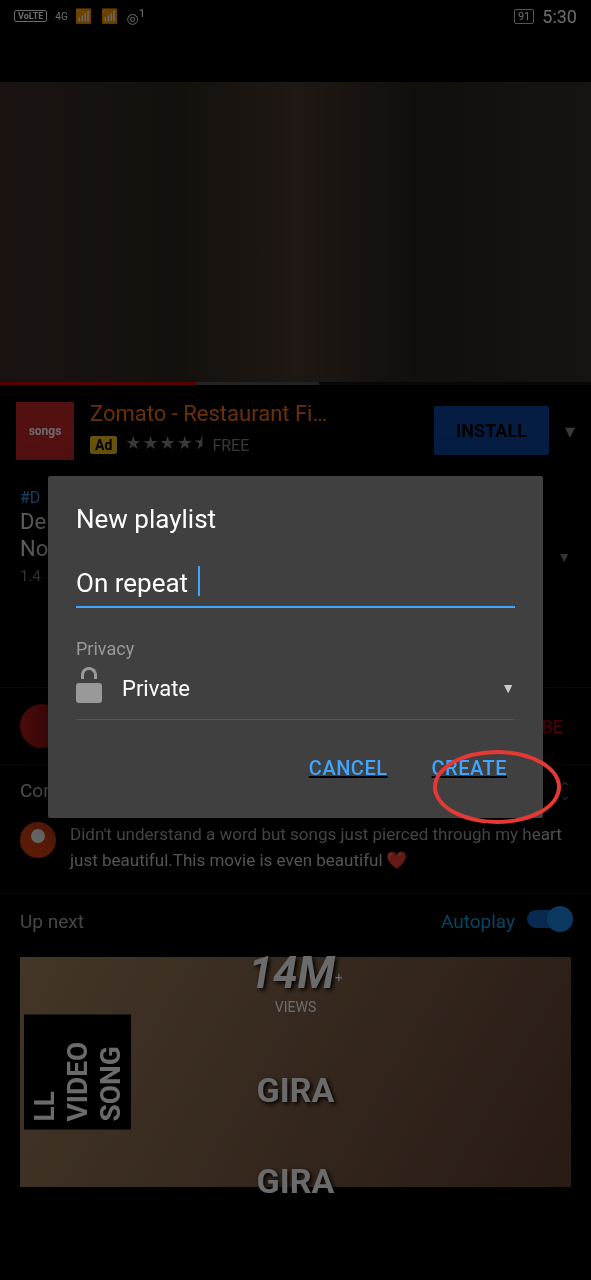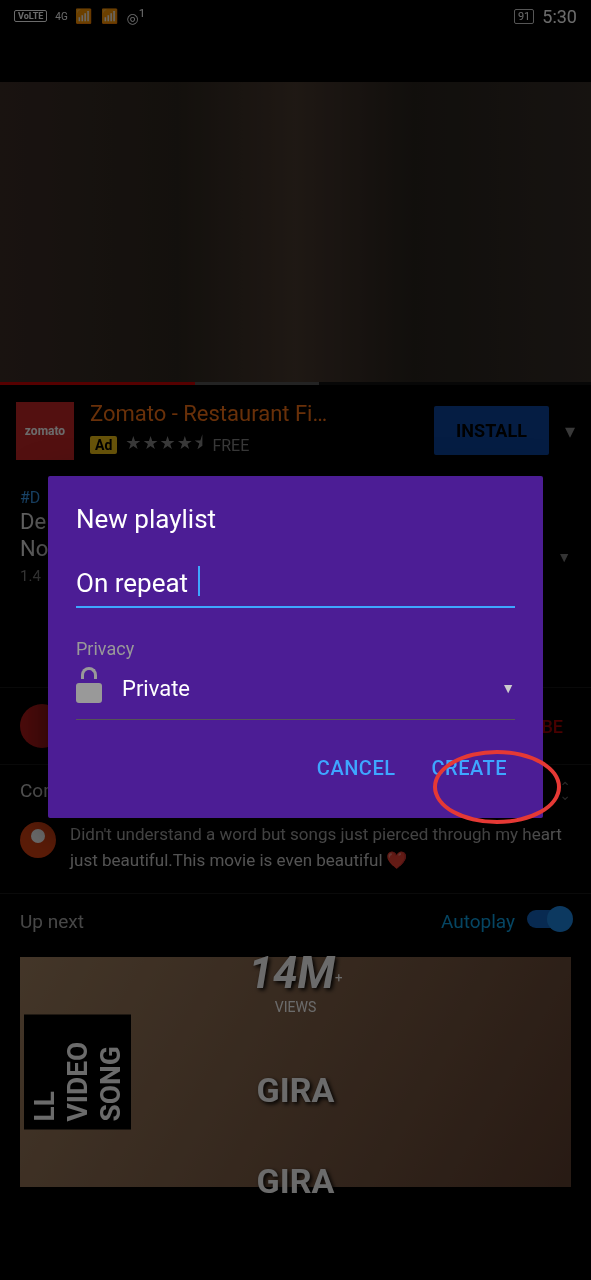--- a/index.html
+++ b/index.html
@@ -72,33 +72,33 @@
   .next-thumb-overlay { text-align: center; }
   .next-thumb-count { font-size: 44px; font-weight: bold; font-style: italic; text-shadow: 2px 2px 4px #000; }
   .next-thumb-views { font-size: 14px; }
   .next-thumb-title { font-size: 34px; font-weight: bold; text-shadow: 2px 2px 4px #000; margin-top: 60px; line-height: 0.9; }
   .side-text { position: absolute; left: 4px; top: 50%; transform: translateY(-50%) rotate(180deg); writing-mode: vertical-rl; font-weight: bold; font-size: 28px; color: #fff; background: #000; padding: 8px 4px; }
 
   
   .scrim { position: absolute; inset: 0; background: rgba(0,0,0,0.58); }
 
   
-  .modal { position: absolute; left: 48px; right: 48px; top: 476px; background: #4c1d95; border-radius: 2px; padding: 28px; box-shadow: 0 10px 40px rgba(0,0,0,0.6); }
+  .modal { position: absolute; left: 48px; right: 48px; top: 476px; background: #404040; border-radius: 2px; padding: 28px; box-shadow: 0 10px 40px rgba(0,0,0,0.6); }
   .modal-title { color: #fff; font-size: 26px; font-weight: 400; margin-bottom: 30px; }
   .modal-input-wrap { position: relative; margin-bottom: 30px; border-bottom: 2px solid #3ea6ff; }
   .modal-input { width: 100%; background: transparent; border: none; color: #fff; font-size: 26px; padding: 4px 0 8px; outline: none; }
   .caret { position: absolute; bottom: 10px; width: 2px; height: 30px; background: #3ea6ff; }
   .privacy-label { color: #999; font-size: 18px; margin-bottom: 14px; }
   .privacy-row { display: flex; align-items: center; gap: 20px; padding-bottom: 16px; border-bottom: 1px solid #555; }
   .lock-icon { width: 26px; height: 30px; position: relative; }
   .lock-icon .shackle { width: 16px; height: 12px; border: 3px solid #999; border-bottom: none; border-radius: 8px 8px 0 0; position: absolute; left: 5px; top: -6px; }
   .lock-icon .body { width: 26px; height: 20px; background: #999; border-radius: 3px; position: absolute; bottom: 0; }
   .privacy-value { color: #fff; font-size: 22px; flex: 1; }
   .dropdown-arrow { color: #ccc; font-size: 14px; }
-  .modal-actions { display: flex; justify-content: flex-end; gap: 20px; margin-top: 26px; }
+  .modal-actions { display: flex; justify-content: flex-end; gap: 28px; margin-top: 26px; text-decoration: underline; }
   .modal-btn { color: #3ea6ff; font-size: 20px; font-weight: 500; background: none; border: none; padding: 10px 8px; cursor: pointer; letter-spacing: 0.5px; }
 
   
   .highlight-circle { position: absolute; width: 128px; height: 74px; border: 4px solid #e53935; border-radius: 50%; pointer-events: none; }
 </style>
 </head>
 <body>
 
 <div class="status-bar">
   <div class="status-left">
@@ -119,21 +119,21 @@
 </div>
 
 <div class="content">
   <div class="progress">
     <div class="progress-red"></div>
     <div class="progress-gray"></div>
     <div class="progress-rest"></div>
   </div>
 
   <div class="ad-card">
-    <div class="ad-thumb">zomato</div>
+    <div class="ad-thumb">songs</div>
     <div class="ad-info">
       <div class="ad-title">Zomato - Restaurant Fi…</div>
       <div class="ad-meta">
         <span class="ad-badge">Ad</span>
         <span class="stars">★★★★⯨</span>
         <span class="ad-free">FREE</span>
       </div>
     </div>
     <div class="install-btn">INSTALL</div>
     <span class="chevron-down">▾</span>

